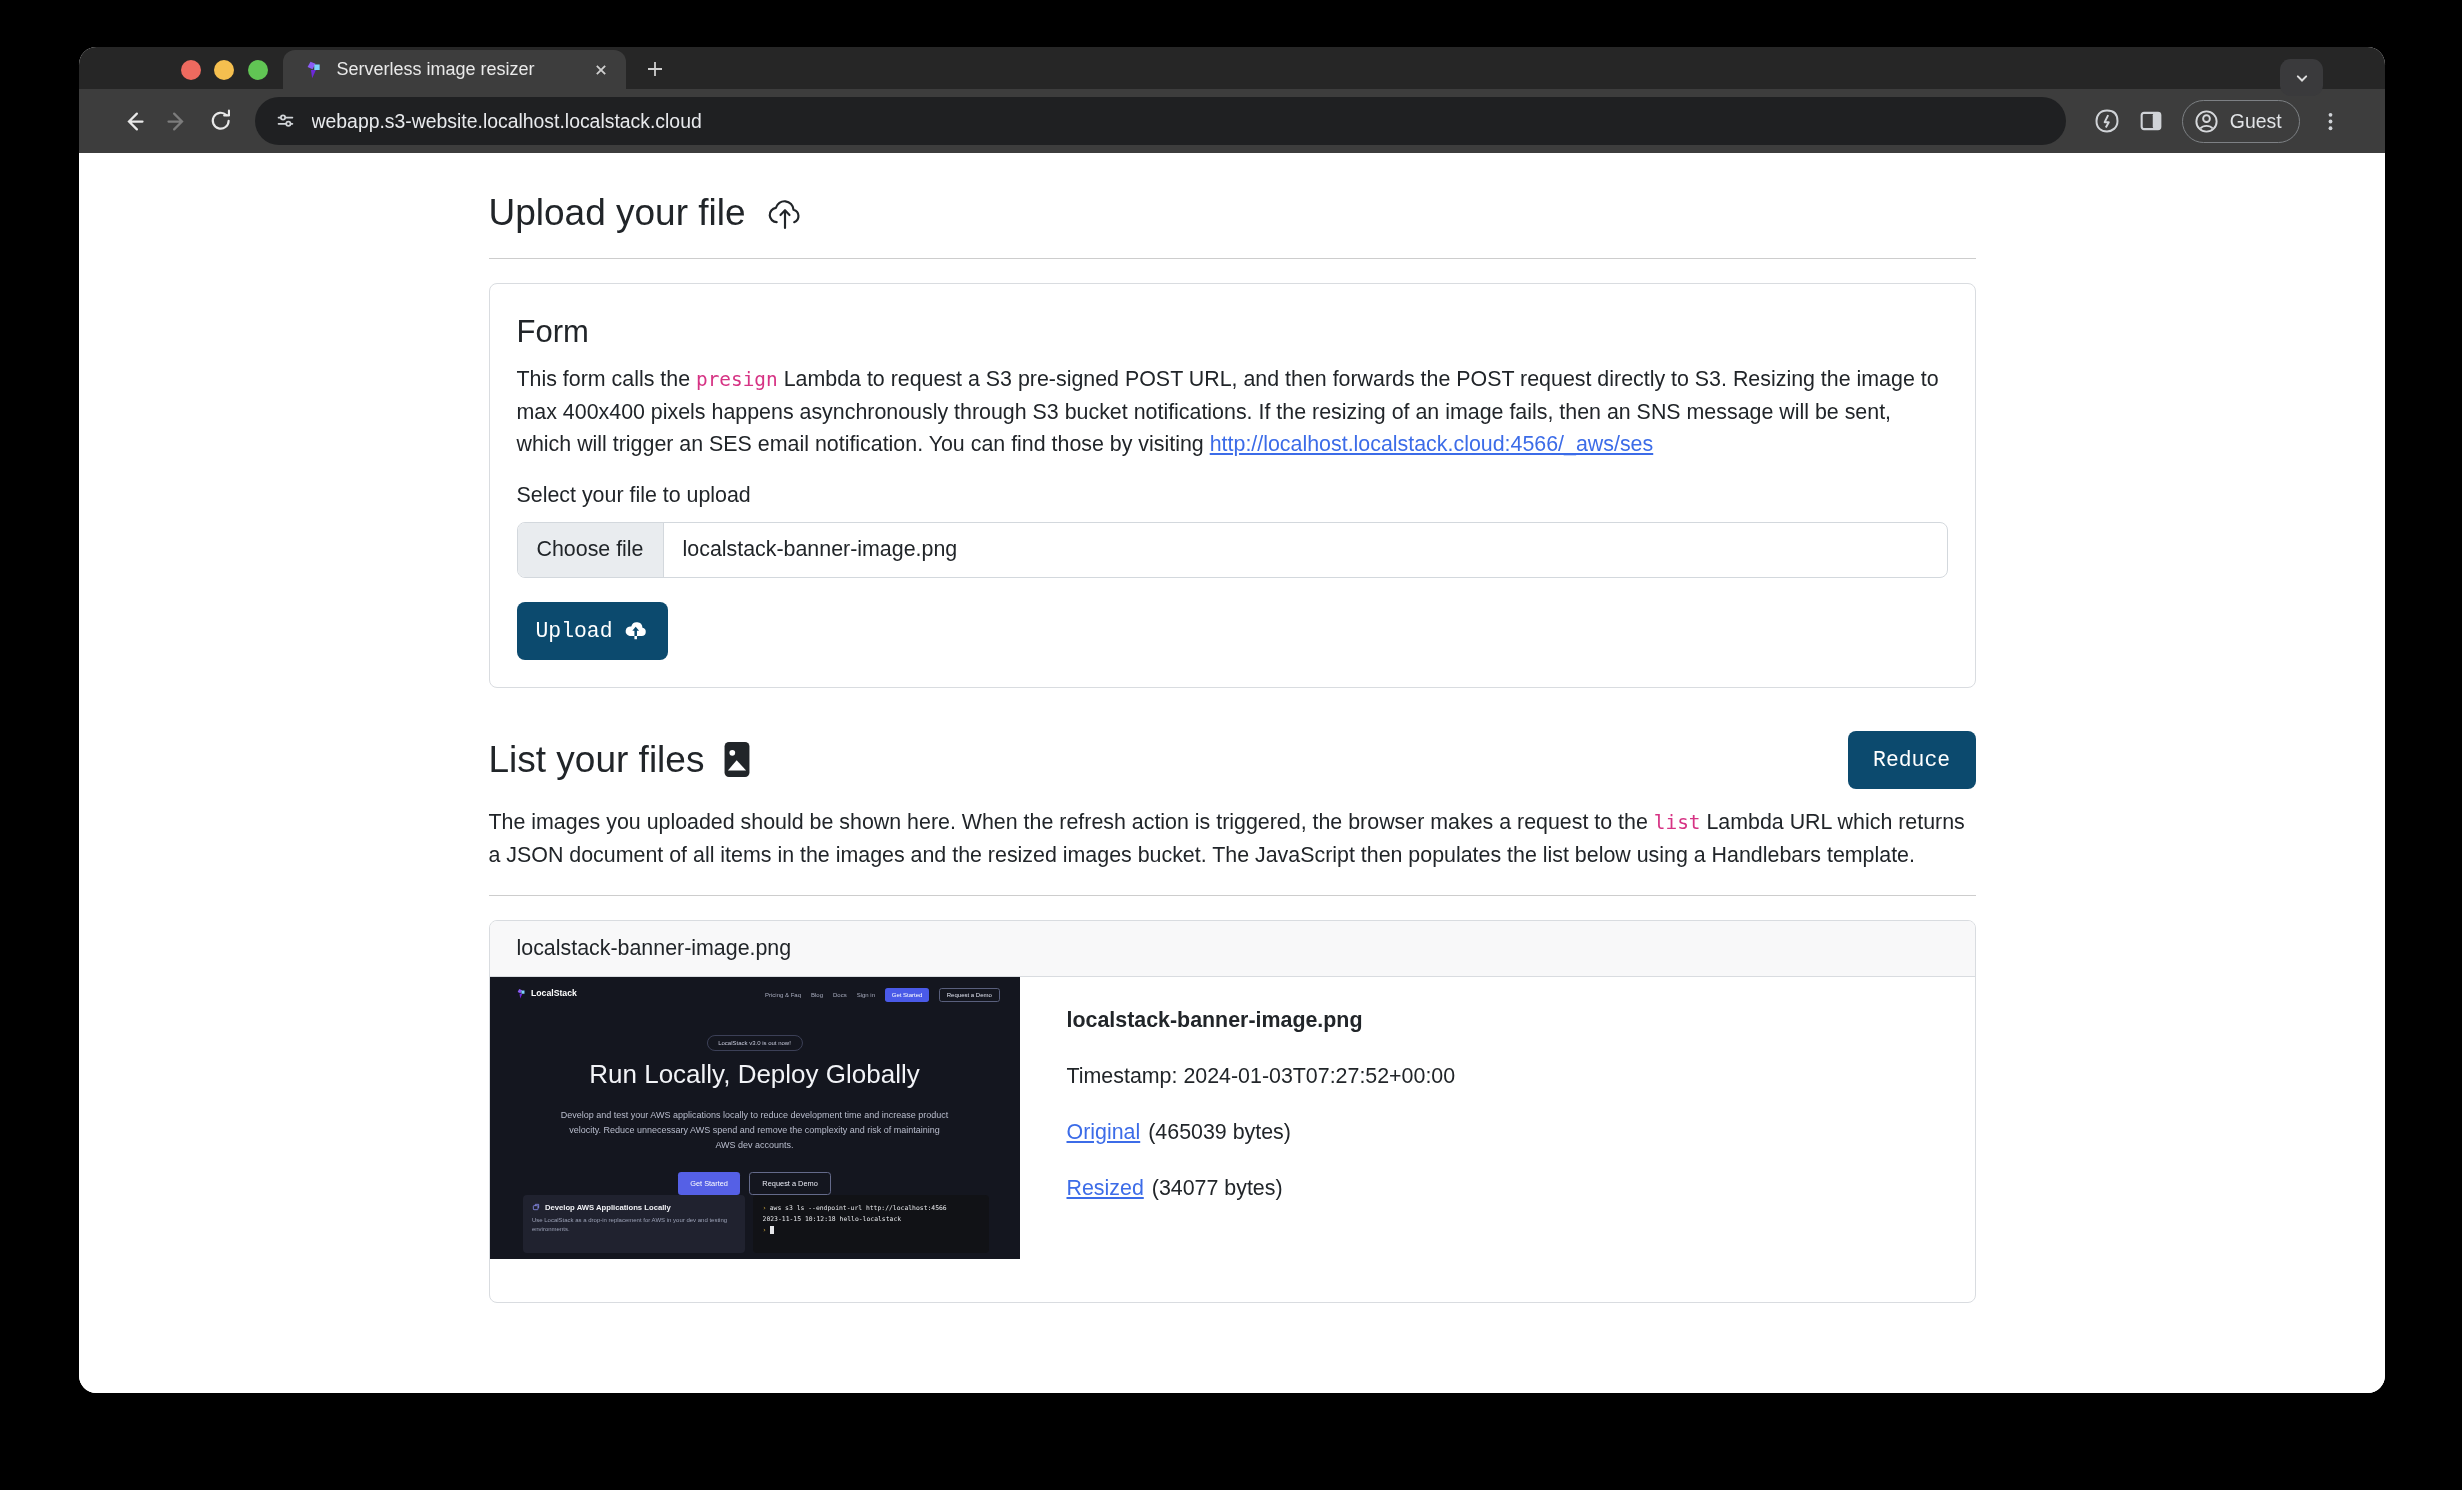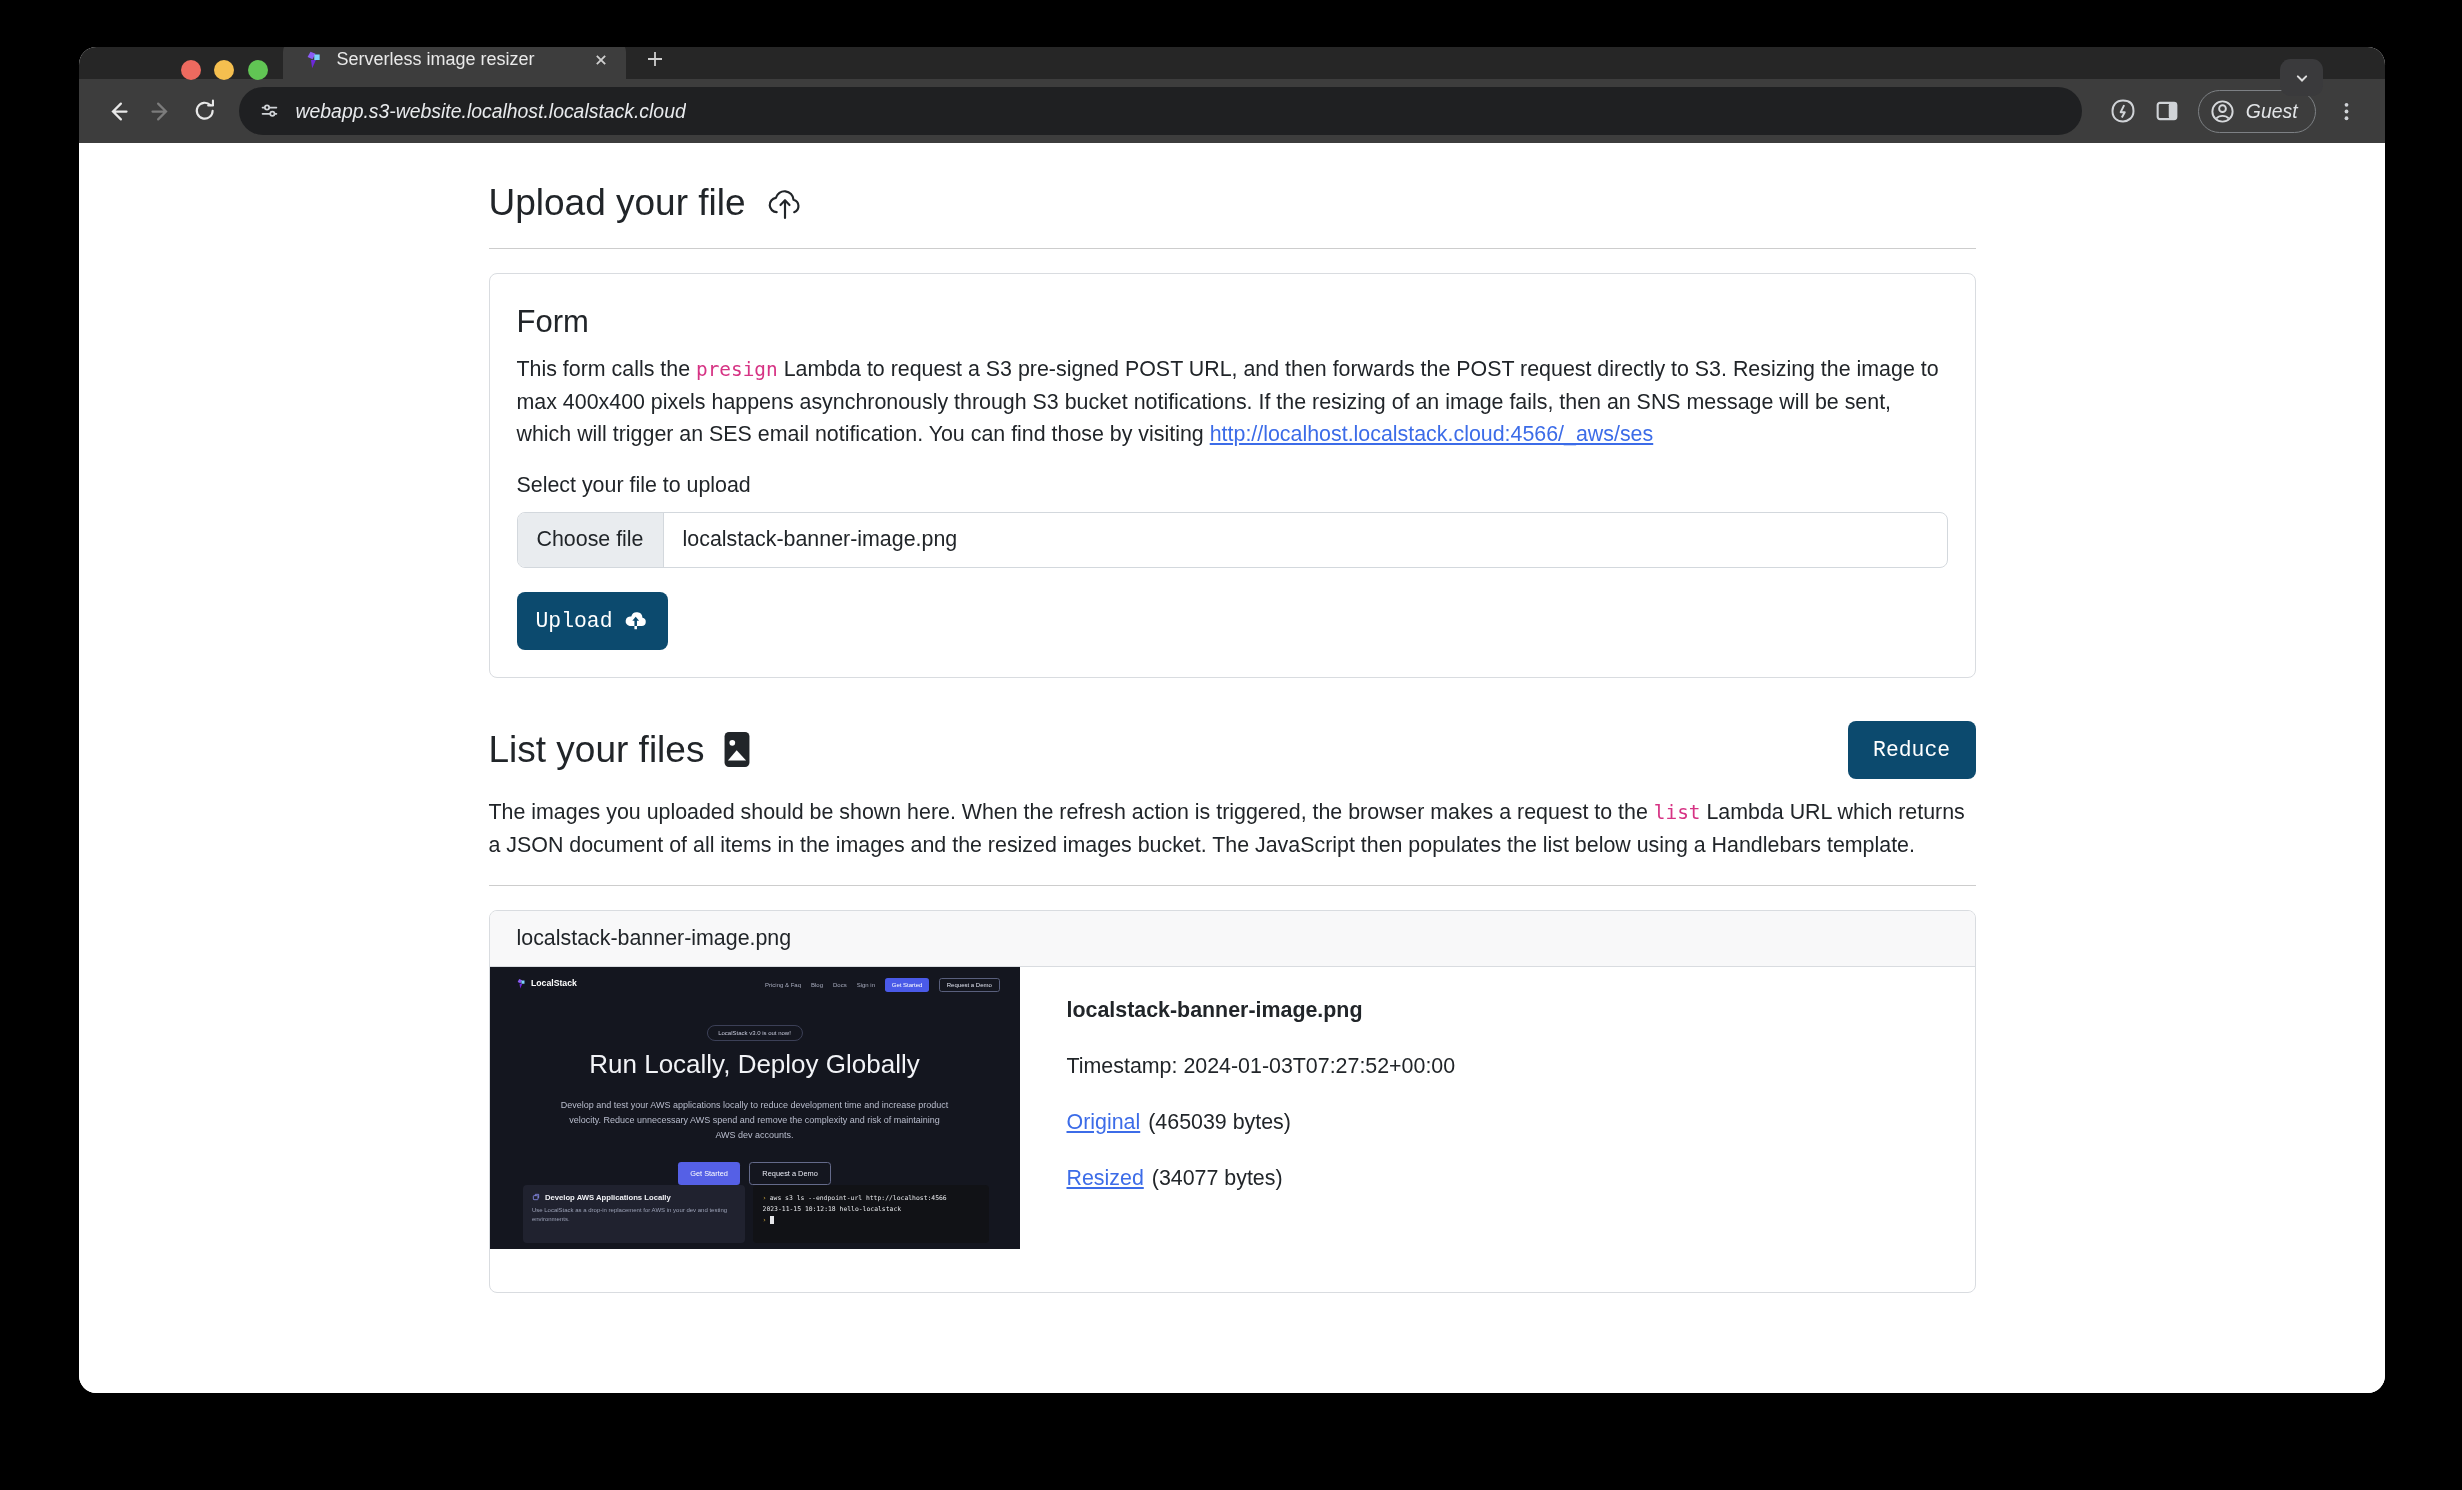--- a/index.html
+++ b/index.html
@@ -3,34 +3,34 @@
 <meta charset="utf-8">
 <style>
   * { margin:0; padding:0; box-sizing:border-box; }
   html,body { width:2462px; height:1491px; background:#000; font-family:"Liberation Sans", sans-serif; }
 
   
   .window { position:absolute; left:79px; top:47px; width:2306px; height:1346px;
             border-radius:17.4px; overflow:hidden; display:flex; flex-direction:column; background:#fff; }
 
   
-  .tabstrip { height:32px; background:#262626; display:flex; align-items:flex-end; position:relative; flex-shrink:0; }
+  .tabstrip { height:42px; background:#262626; display:flex; align-items:flex-end; position:relative; flex-shrink:0; }
   .traffic { position:absolute; left:102px; top:13.4px; display:flex; gap:13.4px; }
   .dot { width:20px; height:20px; border-radius:50%; }
   .dot.r{ background:#ed6a5f; } .dot.y{ background:#f5bf4f; } .dot.g{ background:#61c554; }
   .tab { margin-left:204px; width:343px; height:39px; background:#3d3d3d; border-radius:12px 12px 0 0;
          display:flex; align-items:center; padding:0 14.7px 0 20px; gap:13.4px; }
   .tab-title { color:#e9e9e9; font-size:18px; flex:1; white-space:nowrap; overflow:hidden; }
   .tab-close { color:#cfcfcf; width:20px; height:20px; flex-shrink:0; }
   .newtab { margin:0 0 8px 17.4px; color:#cfcfcf; width:24px; height:24px; }
   .tab-chevron { position:absolute; right:62px; top:12px; width:43px; height:37px; background:#3a3a3c;
                  border-radius:10.7px; display:flex; align-items:center; justify-content:center; }
 
   
-  .toolbar { height:64px; background:#3d3d3d; display:flex; align-items:center; padding:0 20px; gap:6.7px; flex-shrink:0;font-style:italic; }
+  .toolbar { height:64px; background:#3d3d3d; display:flex; align-items:center; padding:0 36px; gap:6.7px; flex-shrink:0; }
   .navbtn { width:37px; height:37px; display:flex; align-items:center; justify-content:center; flex-shrink:0; }
   .urlbar { flex:1; height:48px; background:#1f2022; border-radius:24px; margin:0 16px 0 9.4px;
             display:flex; align-items:center; padding:0 20px; gap:14.7px; min-width:0; }
   .url-text { color:#e8eaed; font-size:19.4px; white-space:nowrap; overflow:hidden; }
   .guest { height:43px; border:1.3px solid #7d8084; border-radius:23px; display:flex; align-items:center;
            gap:9.4px; padding:0 17.4px 0 10.7px; color:#e2e4e7; font-size:19.4px; margin:0 5.4px; flex-shrink:0; }
 
   
   .page { flex:1; background:#fff; overflow:hidden; color:#212529; }
   .container { width:1487px; margin:0 auto; padding-top:39px; }

